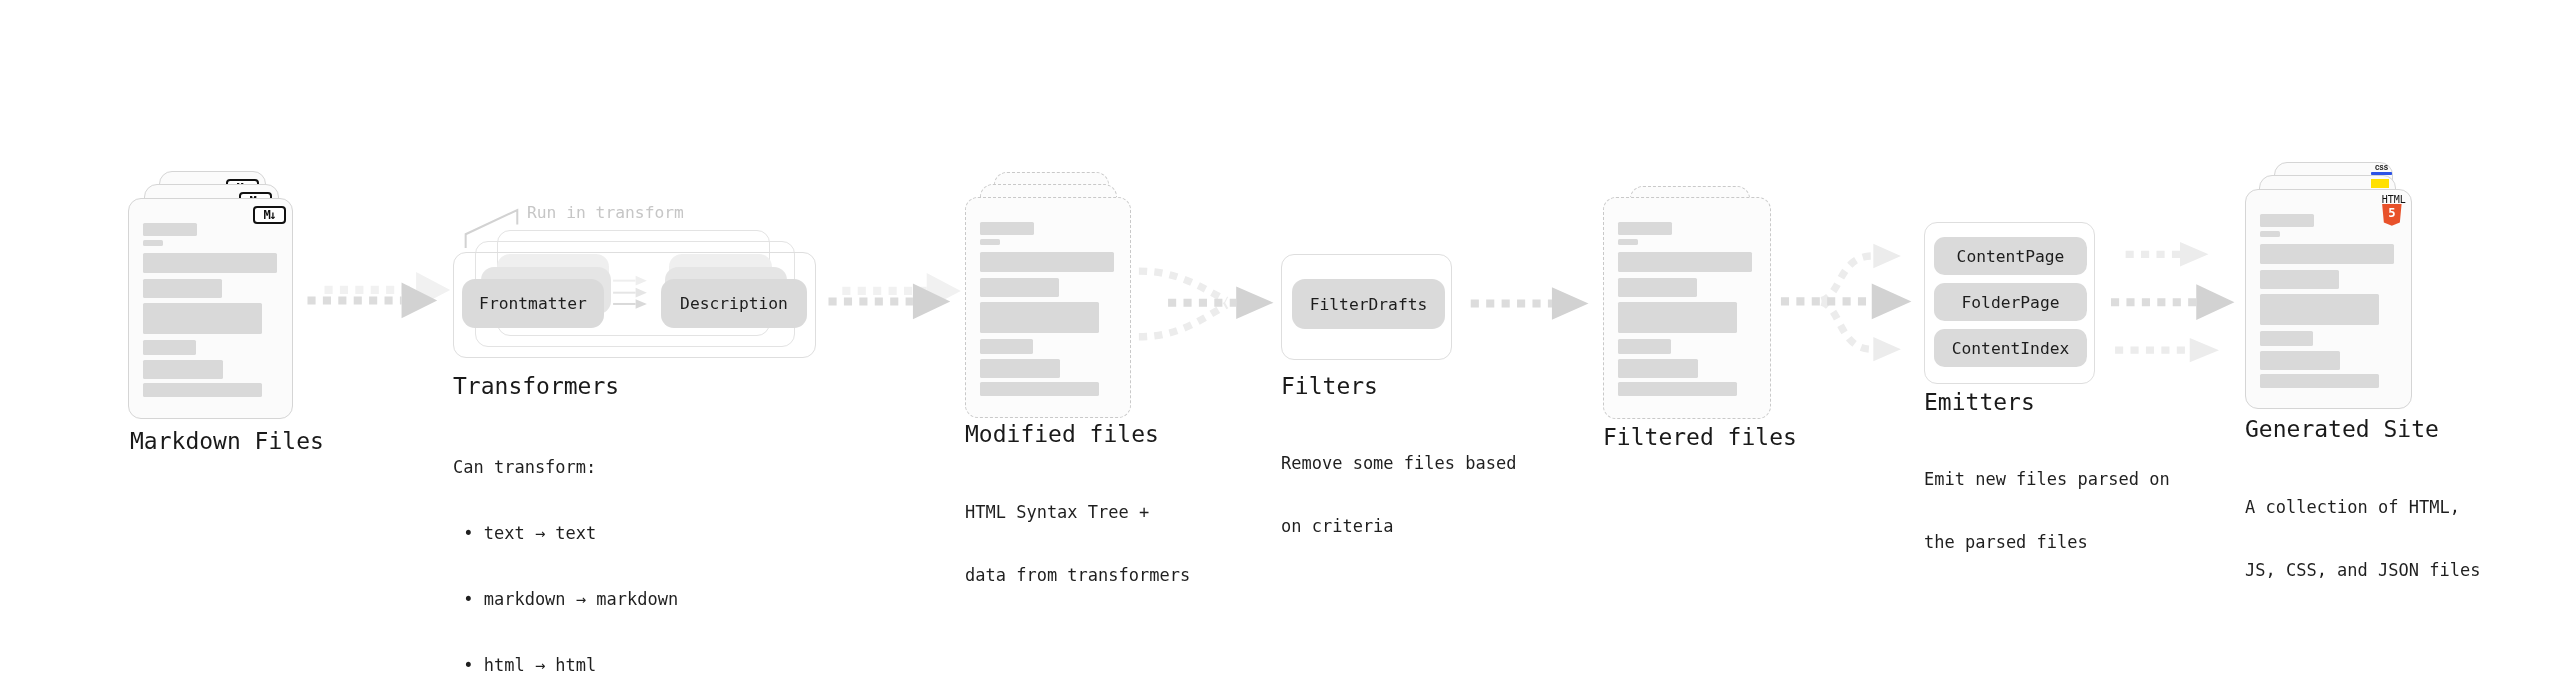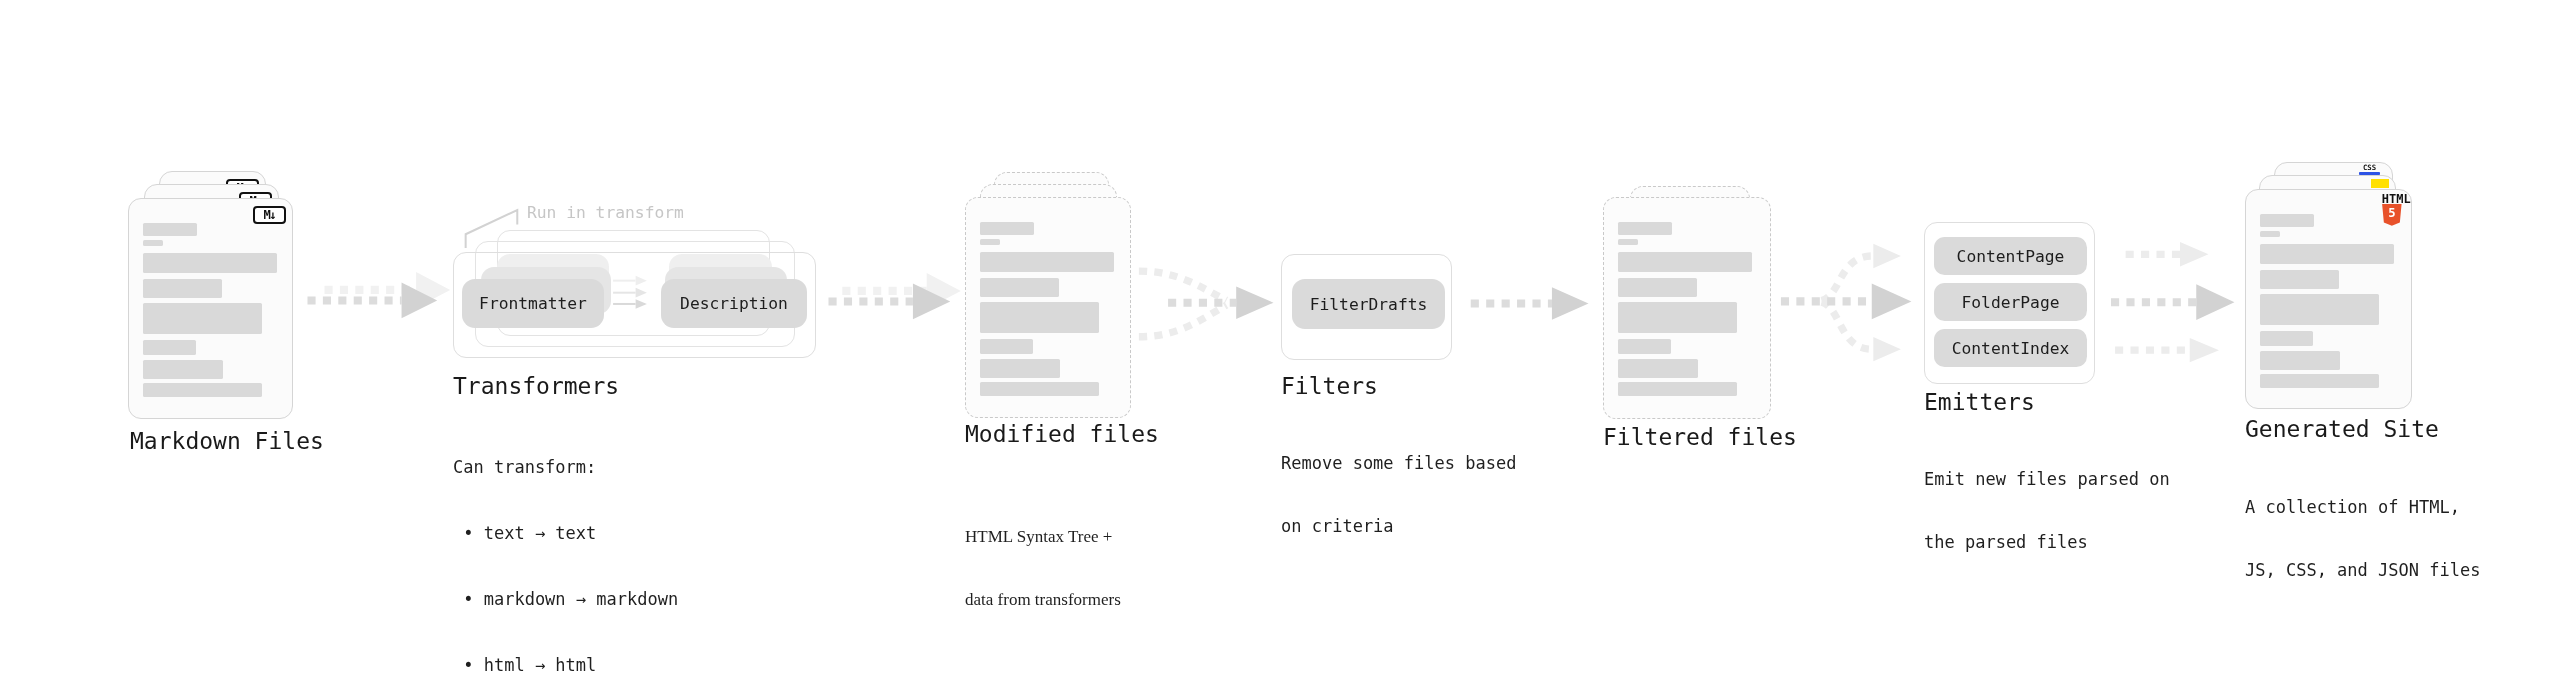--- a/index.html
+++ b/index.html
@@ -16,26 +16,26 @@
   .sk3{top:54px;width:134px;height:19.5px}
   .sk4{top:80px;width:79px;height:18.7px}
   .sk5{top:104px;width:119px;height:31px}
   .sk6{top:141px;width:53px;height:15.4px}
   .sk7{top:161px;width:80px;height:18.7px}
   .sk8{top:184px;width:119px;height:14px}
   .md-badge{position:absolute;top:6.5px;right:6.5px;width:32.5px;height:18px;border:2px solid #111;
     border-radius:4.1px;background:#fff;font-weight:bold;font-size:12.2px;line-height:14px;
     text-align:center;letter-spacing:-1.6px;color:#111;box-sizing:border-box;}
   
-  .css-badge{position:absolute;top:1.6px;right:12px;width:21px;text-align:center;}
+  .css-badge{position:absolute;top:1.6px;right:0;width:21px;text-align:center;font-family:Liberation Mono, monospace;}
   .css-badge .txt{font-size:7.3px;font-weight:bold;color:#111;line-height:6.5px;}
   .css-badge .bar{height:3.3px;margin-top:0.8px;border-radius:0.8px;}
   .js-badge{position:absolute;top:3.3px;right:5.7px;width:18.7px;height:9px;}
   .html5-badge{position:absolute;top:5.7px;right:9px;width:20.3px;text-align:center;}
-  .html5-badge .txt{font-size:12px;font-weight:bold;letter-spacing:0;color:#111;line-height:7.3px;}
+  .html5-badge .txt{font-size:10px;font-weight:normal;letter-spacing:0;color:#111;line-height:7.3px;}
   .html5-shield{width:19.5px;height:22px;margin:0.8px auto 0;color:#fff;font-size:12.2px;font-weight:bold;
     line-height:19.5px;text-align:center;clip-path:polygon(0 0,100% 0,91% 85%,50% 100%,9% 85%);}
   
   .outline{position:absolute;border:1.6px solid #e3e3e3;border-radius:13px;background:transparent;box-sizing:border-box;}
   .panel{position:absolute;border:1.6px solid #dedede;border-radius:13px;background:#ffffff;box-sizing:border-box;}
   .pill{position:absolute;border-radius:13px;background:#dadada;display:flex;align-items:center;
     justify-content:center;font-size:16.3px;color:#1d1d1d;box-sizing:border-box;}
   .pill.ghost1{background:#e5e5e5;}
   .pill.ghost2{background:#efefef;}
   .pill.small{border-radius:10.6px;}
@@ -142,21 +142,21 @@
       <div class="sk sk1"></div>
       <div class="sk sk2"></div>
       <div class="sk sk3"></div>
       <div class="sk sk4"></div>
       <div class="sk sk5"></div>
       <div class="sk sk6"></div>
       <div class="sk sk7"></div>
       <div class="sk sk8"></div>
     </div>
     <div class="stage-label" style="left:965px;top:423px;">Modified files</div>
-    <div class="stage-desc" style="left:965px;top:484px;font-family:Liberation Serif, serif;">
+    <div class="stage-desc" style="left:965px;top:460px;">
       <div>HTML Syntax Tree +</div>
       <div>data from transformers</div>
     </div>
   </div>
 
   <svg class="arrow" style="left:1134px;top:258px;" width="146" height="91" viewBox="0 0 180 112">
     <path class="dash dash-faint" d="M6,16 C55,16 82,36 114,52"></path>
     <path class="dash dash-faint" d="M6,97 C55,97 82,76 114,58"></path>
     <line class="dash dash-main" x1="42" y1="55" x2="126" y2="55"></line>
     <polygon class="head-main" points="126,35 172,55 126,75"></polygon>

